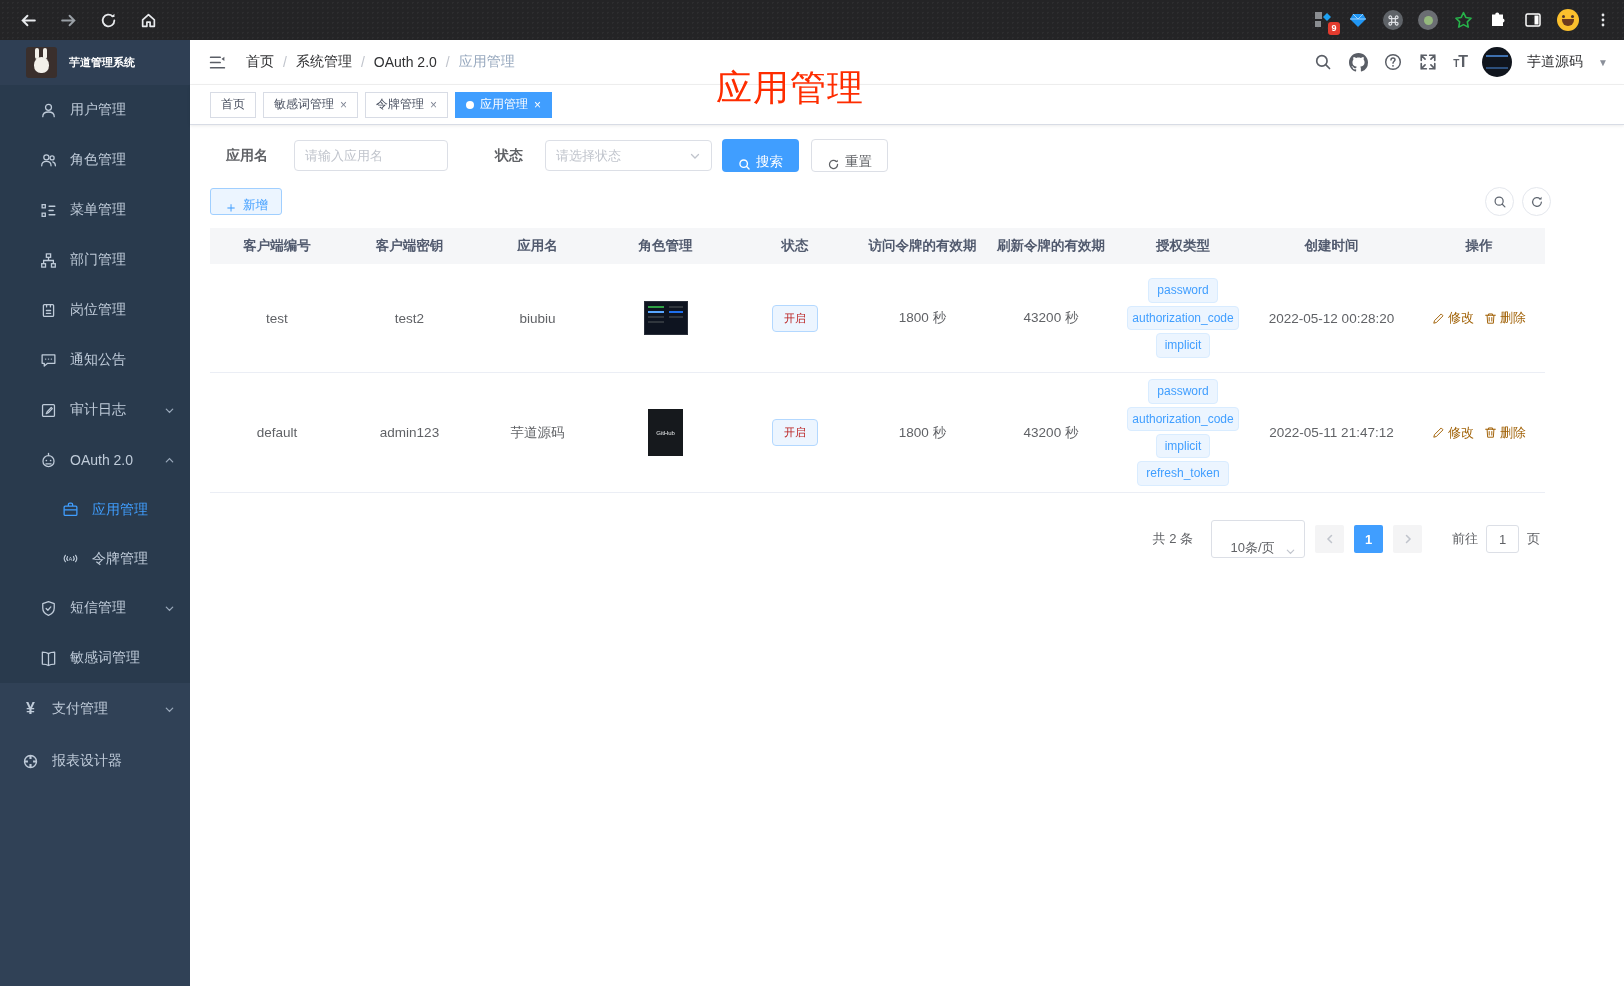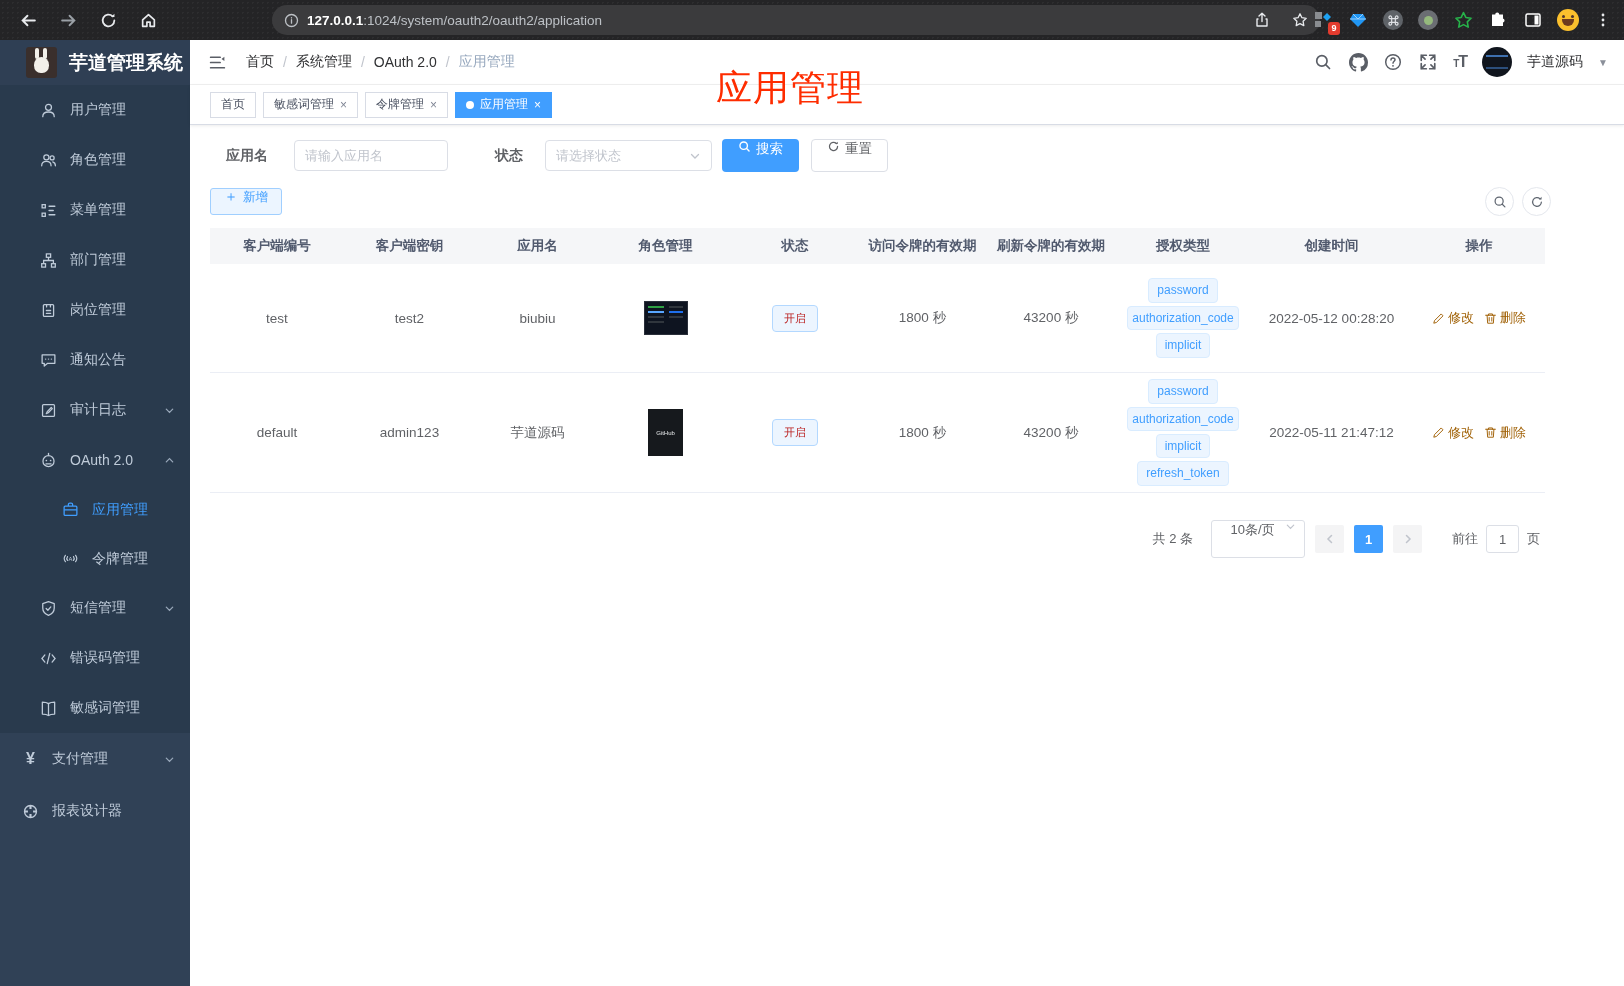--- a/index.html
+++ b/index.html
@@ -28,21 +28,21 @@
 
   
   .app { position:absolute; top:40px; left:0; width:1624px; height:946px; display:flex; }
 
   
   .sidebar { width:190px; height:946px; background:#304156; flex:none; color:#bfcbd9; }
   .logo-band { height:45px; background:#2f3f54; display:flex; align-items:center; padding-left:26px; }
   .logo-img { width:31px; height:31px; border-radius:3px; background:#3a2f2c; position:relative; overflow:hidden; flex:none; }
   .logo-img::before { content:""; position:absolute; left:8px; top:10px; width:15px; height:16px; border-radius:50% 50% 45% 45%; background:#f3f0ea; }
   .logo-img::after { content:""; position:absolute; left:9px; top:1px; width:4px; height:11px; border-radius:4px; background:#f3f0ea; box-shadow:8px 0 0 #f3f0ea; }
-  .logo-title { color:#fff; font-weight:700; font-size:19px; margin-left:12px; white-space:nowrap; }
+  .logo-title { color:#fff; font-weight:700; font-size:11px; margin-left:12px; white-space:nowrap; }
   .submenu-block { background:#293a4d; }
   .mi { height:50px; display:flex; align-items:center; padding-left:40px; font-size:14px; cursor:pointer; position:relative; white-space:nowrap; }
   .mi.l2 { padding-left:62px; height:49px; }
   .mi.root { padding-left:22px; height:52px; }
   .mi .mic { width:17px; height:17px; margin-right:13px; display:flex; align-items:center; justify-content:center; flex:none; color:#bfcbd9; }
   .mi.active, .mi.active .mic { color:#409eff; }
   .mi .chev { position:absolute; right:15px; color:#9aa9bb; display:flex; }
   .mic svg, .chev svg { display:block; }
 
   
@@ -74,21 +74,21 @@
 
   
   .filter-row { display:flex; align-items:center; padding-left:16px; height:33px; }
   .f-label { font-size:14px; color:#606266; font-weight:700; }
   .el-input { width:154px; height:31px; border:1px solid #dcdfe6; border-radius:4px; font-size:13px; color:#606266;
     padding:0 10px; outline:none; margin-left:26px; }
   .el-input::placeholder { color:#c0c4cc; }
   .el-select { width:167px; height:31px; border:1px solid #dcdfe6; border-radius:4px; display:flex; align-items:center;
     padding:0 10px; margin-left:22px; cursor:pointer; background:#fff; }
   .el-select .ph { font-size:13px; color:#c0c4cc; flex:1; }
-  .btn { height:33px; border-radius:4px; display:inline-flex; align-items:flex-start; justify-content:center; font-size:13.5px;
+  .btn { height:33px; border-radius:4px; display:inline-flex; align-items:flex-end; justify-content:center; font-size:13.5px;
     cursor:pointer; gap:5px; border:1px solid transparent; padding:0 15px; }
   .btn-primary { background:#409eff; color:#fff; }
   .btn-plain { background:#fff; border-color:#dcdfe6; color:#606266; }
   .btn-add { height:27px; background:#ecf5ff; border:1px solid #a0cfff; color:#409eff; font-size:12.5px; padding:0 13px; border-radius:3px; }
   .add-row { margin-top:15px; display:flex; align-items:center; }
   .tool-circles { margin-left:auto; display:flex; gap:8px; margin-right:53px; }
   .circ-btn { width:29px; height:29px; border-radius:50%; border:1px solid #e4e7ed; background:#fff; color:#5f6670;
     display:flex; align-items:center; justify-content:center; cursor:pointer; }
 
   
@@ -111,21 +111,21 @@
   .thumb-shot::after { content:""; position:absolute; right:4px; top:4px; width:14px; height:2px; background:#30363d;
     box-shadow:0 5px 0 #1f6feb, 0 10px 0 #30363d; }
   .thumb-gh { width:35px; height:47px; background:#16191d; display:flex; align-items:center; justify-content:center; }
   .thumb-gh span { color:#e6e8ea; font-size:6px; letter-spacing:0; }
   .act-link { color:#a16207; display:inline-flex; align-items:center; gap:3px; cursor:pointer; font-size:13px; white-space:nowrap; }
   .act-link + .act-link { margin-left:10px; }
 
   
   .pager { margin-top:27px; display:flex; align-items:center; justify-content:flex-end; padding-right:64px; font-size:13px; color:#606266; }
   .pg-total { margin-right:18px; }
-  .pg-size { width:94px; height:38px; border:1px solid #dcdfe6; border-radius:3px; display:flex; align-items:flex-start;
+  .pg-size { width:94px; height:38px; border:1px solid #dcdfe6; border-radius:3px; display:flex; align-items:flex-end;
     padding:0 8px; cursor:pointer; background:#fff; }
   .pg-size span { flex:1; text-align:center; color:#606266; font-size:13px; }
   .pg-btn { width:29px; height:28px; border-radius:2px; background:#f4f4f5; color:#c0c4cc; display:flex; align-items:center;
     justify-content:center; cursor:pointer; margin-left:10px; font-size:12px; }
   .pg-page { width:29px; height:28px; border-radius:2px; background:#409eff; color:#fff; display:flex; align-items:center;
     justify-content:center; margin-left:10px; cursor:pointer; font-weight:700; }
   .pg-goto { margin-left:30px; display:flex; align-items:center; gap:8px; }
   .pg-input { width:33px; height:28px; border:1px solid #dcdfe6; border-radius:3px; text-align:center; font-size:13px; color:#606266; outline:none; }
 
   .annotation { position:absolute; left:716px; top:64px; font-size:36px; color:#fe2c00; z-index:60; font-weight:500; letter-spacing:1px; pointer-events:none; }
@@ -148,40 +148,20 @@
     <svg width="17" height="17" viewBox="0 0 16 16" fill="none" stroke="#e8eaed" stroke-width="1.7" stroke-linecap="round">
         <path d="M13.5 8a5.5 5.5 0 1 1-1.6-3.9"></path>
         <path d="M13.6 1.6v3.2h-3.2" fill="#e8eaed" stroke="none"></path>
       </svg>
   </span>
   <span class="navbtn">
     <svg width="17" height="17" viewBox="0 0 16 16" fill="none" stroke="#e8eaed" stroke-width="1.6" stroke-linejoin="round">
         <path d="M2.5 7.5L8 2.5l5.5 5v6h-4v-4h-3v4h-4z"></path>
       </svg>
   </span>
-  <div class="omnibox">
-    <span style="display:flex">
-      <svg width="15" height="15" viewBox="0 0 16 16" fill="none" stroke="#bdc1c6" stroke-width="1.4">
-          <circle cx="8" cy="8" r="6.4"></circle>
-          <path d="M8 7.2v3.6M8 5v.2" stroke-linecap="round"></path>
-        </svg>
-    </span>
-    <span class="urltext"><b>127.0.0.1</b><span class="path">:1024/system/oauth2/oauth2/application</span></span>
-    <span style="display:flex;margin-right:22px">
-      <svg width="16" height="16" viewBox="0 0 16 16" fill="none" stroke="#e8eaed" stroke-width="1.4" stroke-linecap="round" stroke-linejoin="round">
-          <path d="M8 1.5v8M5 4l3-2.8L11 4"></path>
-          <path d="M4 7H3v7h10V7h-1"></path>
-        </svg>
-    </span>
-    <span style="display:flex">
-      <svg width="16" height="16" viewBox="0 0 16 16" fill="none" stroke="#e8eaed" stroke-width="1.3" stroke-linejoin="round">
-          <path d="M8 1.8l1.9 3.9 4.3.6-3.1 3 .7 4.3L8 11.6l-3.8 2 .7-4.3-3.1-3 4.3-.6z"></path>
-        </svg>
-    </span>
-  </div>
   <div class="ext-cluster">
     <span class="extbtn">
       <svg width="18" height="18" viewBox="0 0 18 18">
           <rect x="1" y="1" width="7" height="7" fill="#8a8d91"></rect>
           <rect x="1" y="10" width="6" height="6" fill="#8a8d91"></rect>
           <path d="M13 2l4 4-4 4-4-4z" fill="#1da1f2"></path>
         </svg>
       <span class="badge">9</span>
     </span>
     <span class="extbtn">
@@ -355,28 +335,20 @@
               <path d="M8 1.6l5.4 1.9v4c0 3.4-2.2 5.7-5.4 6.9-3.2-1.2-5.4-3.5-5.4-6.9v-4z"></path>
               <path d="M5.8 8l1.6 1.6 2.8-3.1" stroke-linecap="round"></path>
             </svg>
           </span>
         <span>短信管理</span>
         <span class="chev">
             <svg width="11" height="11" viewBox="0 0 12 12" fill="none" stroke="currentColor" stroke-width="1.4" stroke-linecap="round">
               <path d="M2.5 4.5L6 8l3.5-3.5"></path>
             </svg>
           </span>
-      </div>
-      <div class="mi">
-        <span class="mic">
-            <svg width="17" height="17" viewBox="0 0 16 16" fill="none" stroke="currentColor" stroke-width="1.2" stroke-linecap="round">
-              <path d="M4.6 4.6L1.8 8l2.8 3.4M11.4 4.6L14.2 8l-2.8 3.4M9.2 3.2l-2.4 9.6"></path>
-            </svg>
-          </span>
-        <span>错误码管理</span>
       </div>
       <div class="mi">
         <span class="mic">
             <svg width="17" height="17" viewBox="0 0 16 16" fill="none" stroke="currentColor" stroke-width="1.2" stroke-linejoin="round">
               <path d="M8 3.4C6.5 2.3 4.5 2 2.2 2v11.2c2.3 0 4.3.3 5.8 1.4 1.5-1.1 3.5-1.4 5.8-1.4V2c-2.3 0-4.3.3-5.8 1.4z"></path>
               <path d="M8 3.4v11.2"></path>
             </svg>
           </span>
         <span>敏感词管理</span>
       </div>

